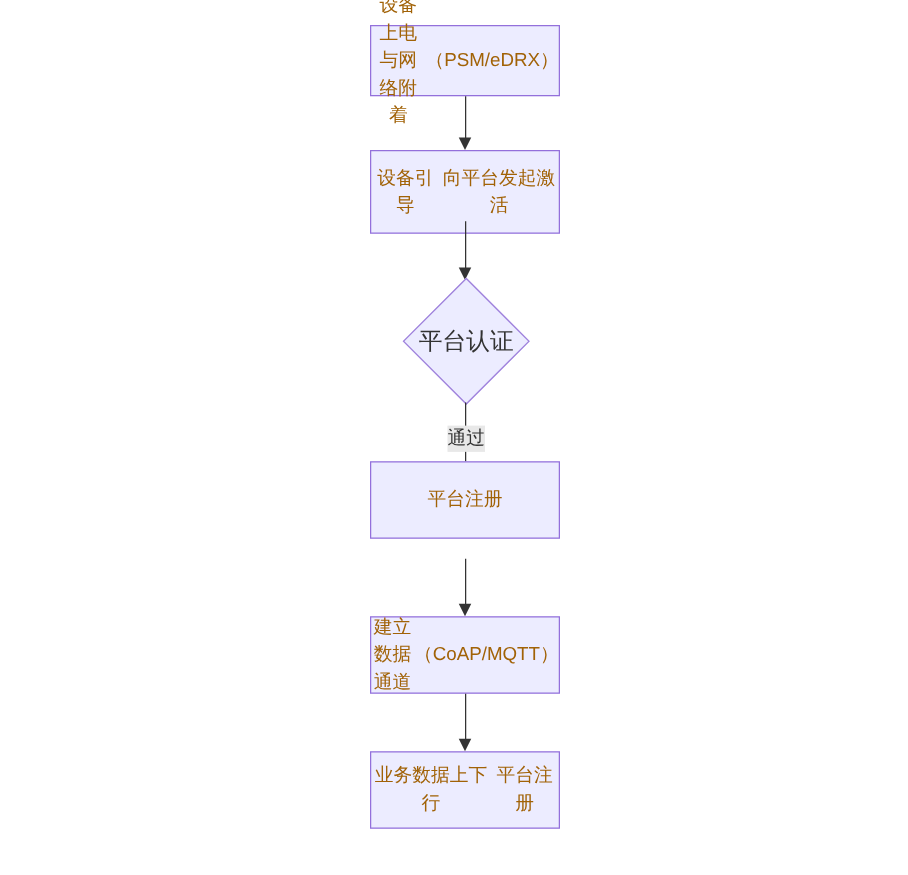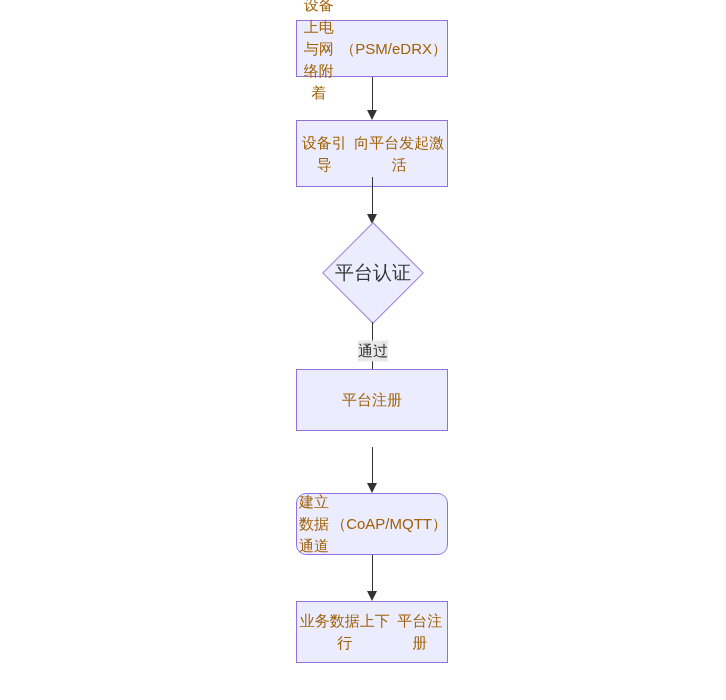--- a/index.html
+++ b/index.html
@@ -106,21 +106,21 @@
   <div class="arrowhead" style="top:375px;"></div>
   <div class="edge-label">通过</div>
 
   <div class="node-rect" style="top:369px; height:62px;">
     <span>平台注册</span>
   </div>
 
   <div class="edge-line" style="top:447px; height:37px;"></div>
   <div class="arrowhead" style="top:483px;"></div>
 
-  <div class="node-rect" style="top:493px; height:62px;border-radius:10px;">
+  <div class="node-rect" style="top:493px; height:62px;">
     <span>建立数据通道</span>
     <span>（CoAP/MQTT）</span>
   </div>
 
   <div class="edge-line" style="top:555px; height:37px;"></div>
   <div class="arrowhead" style="top:591px;"></div>
 
   <div class="node-rect" style="top:601px; height:62px;">
     <span>业务数据上下行</span>
     <span>平台注册</span>

